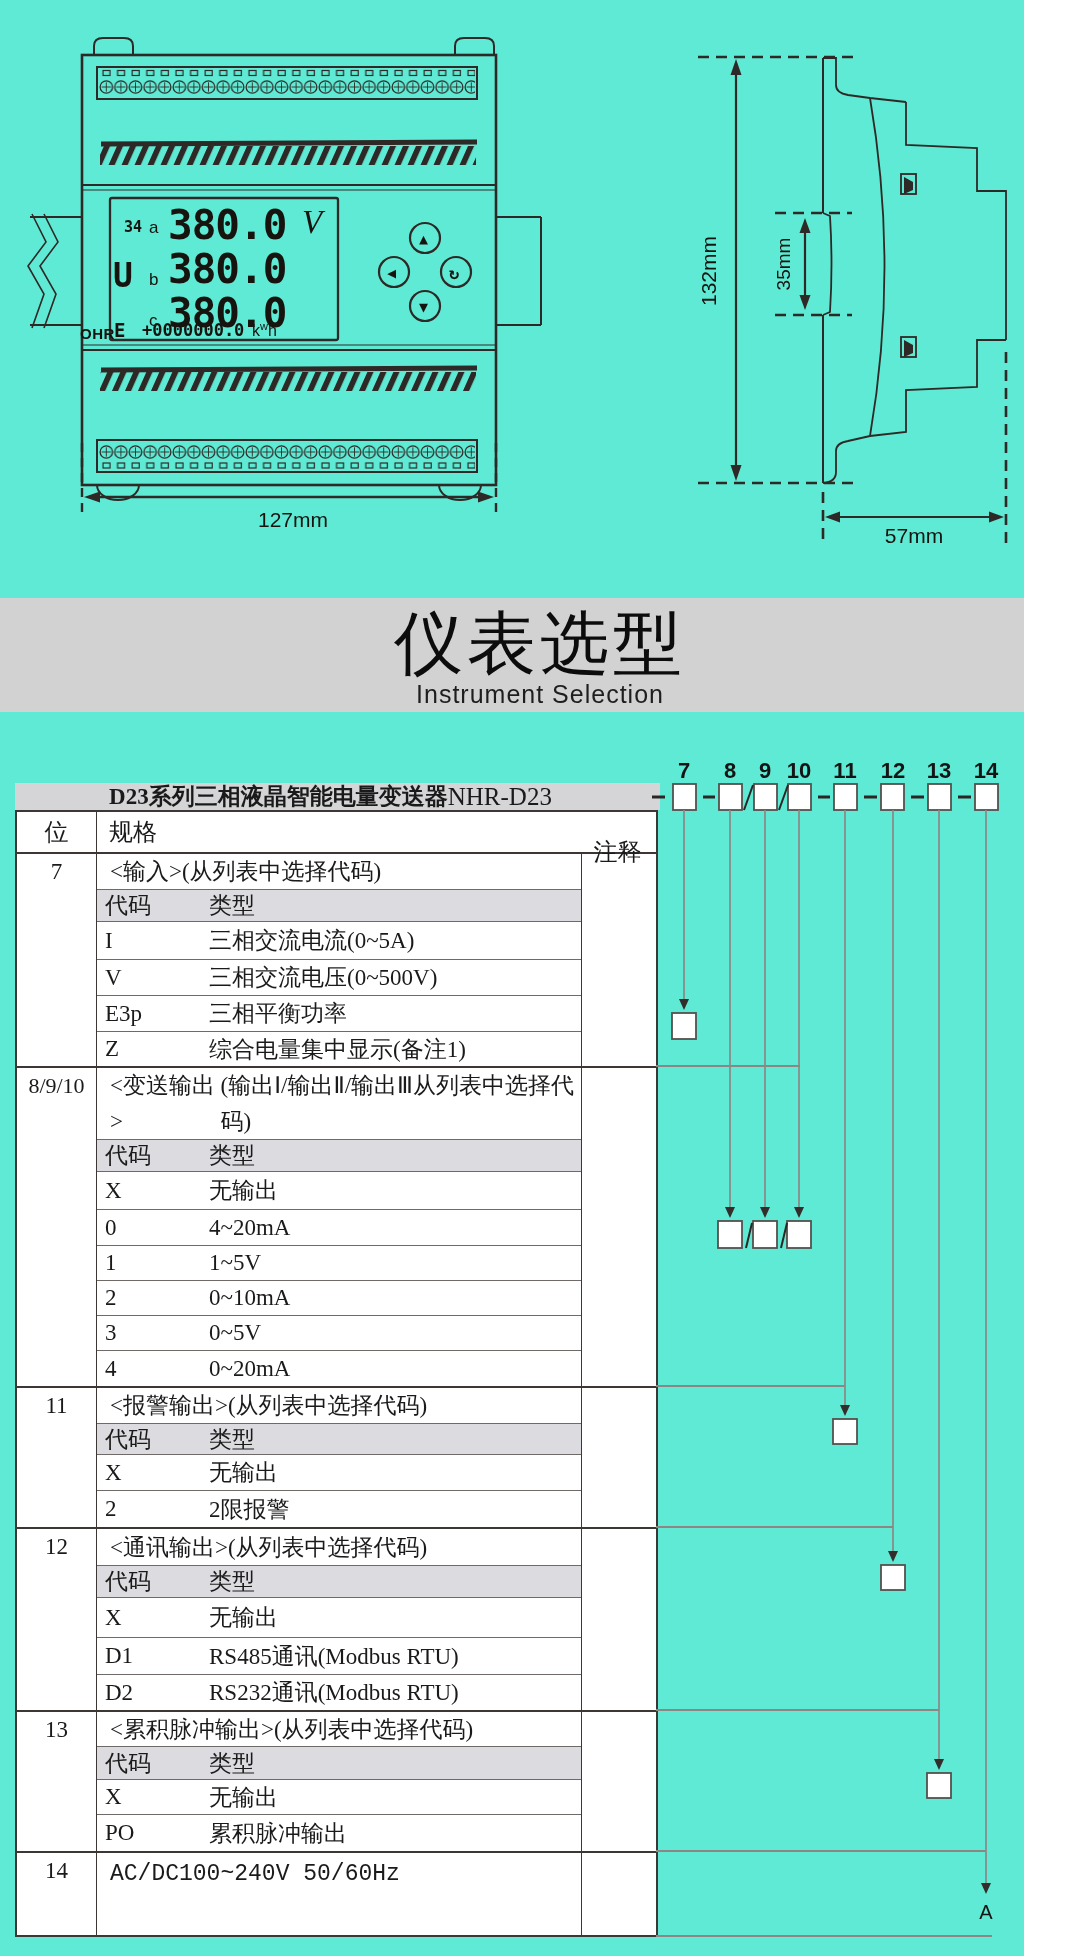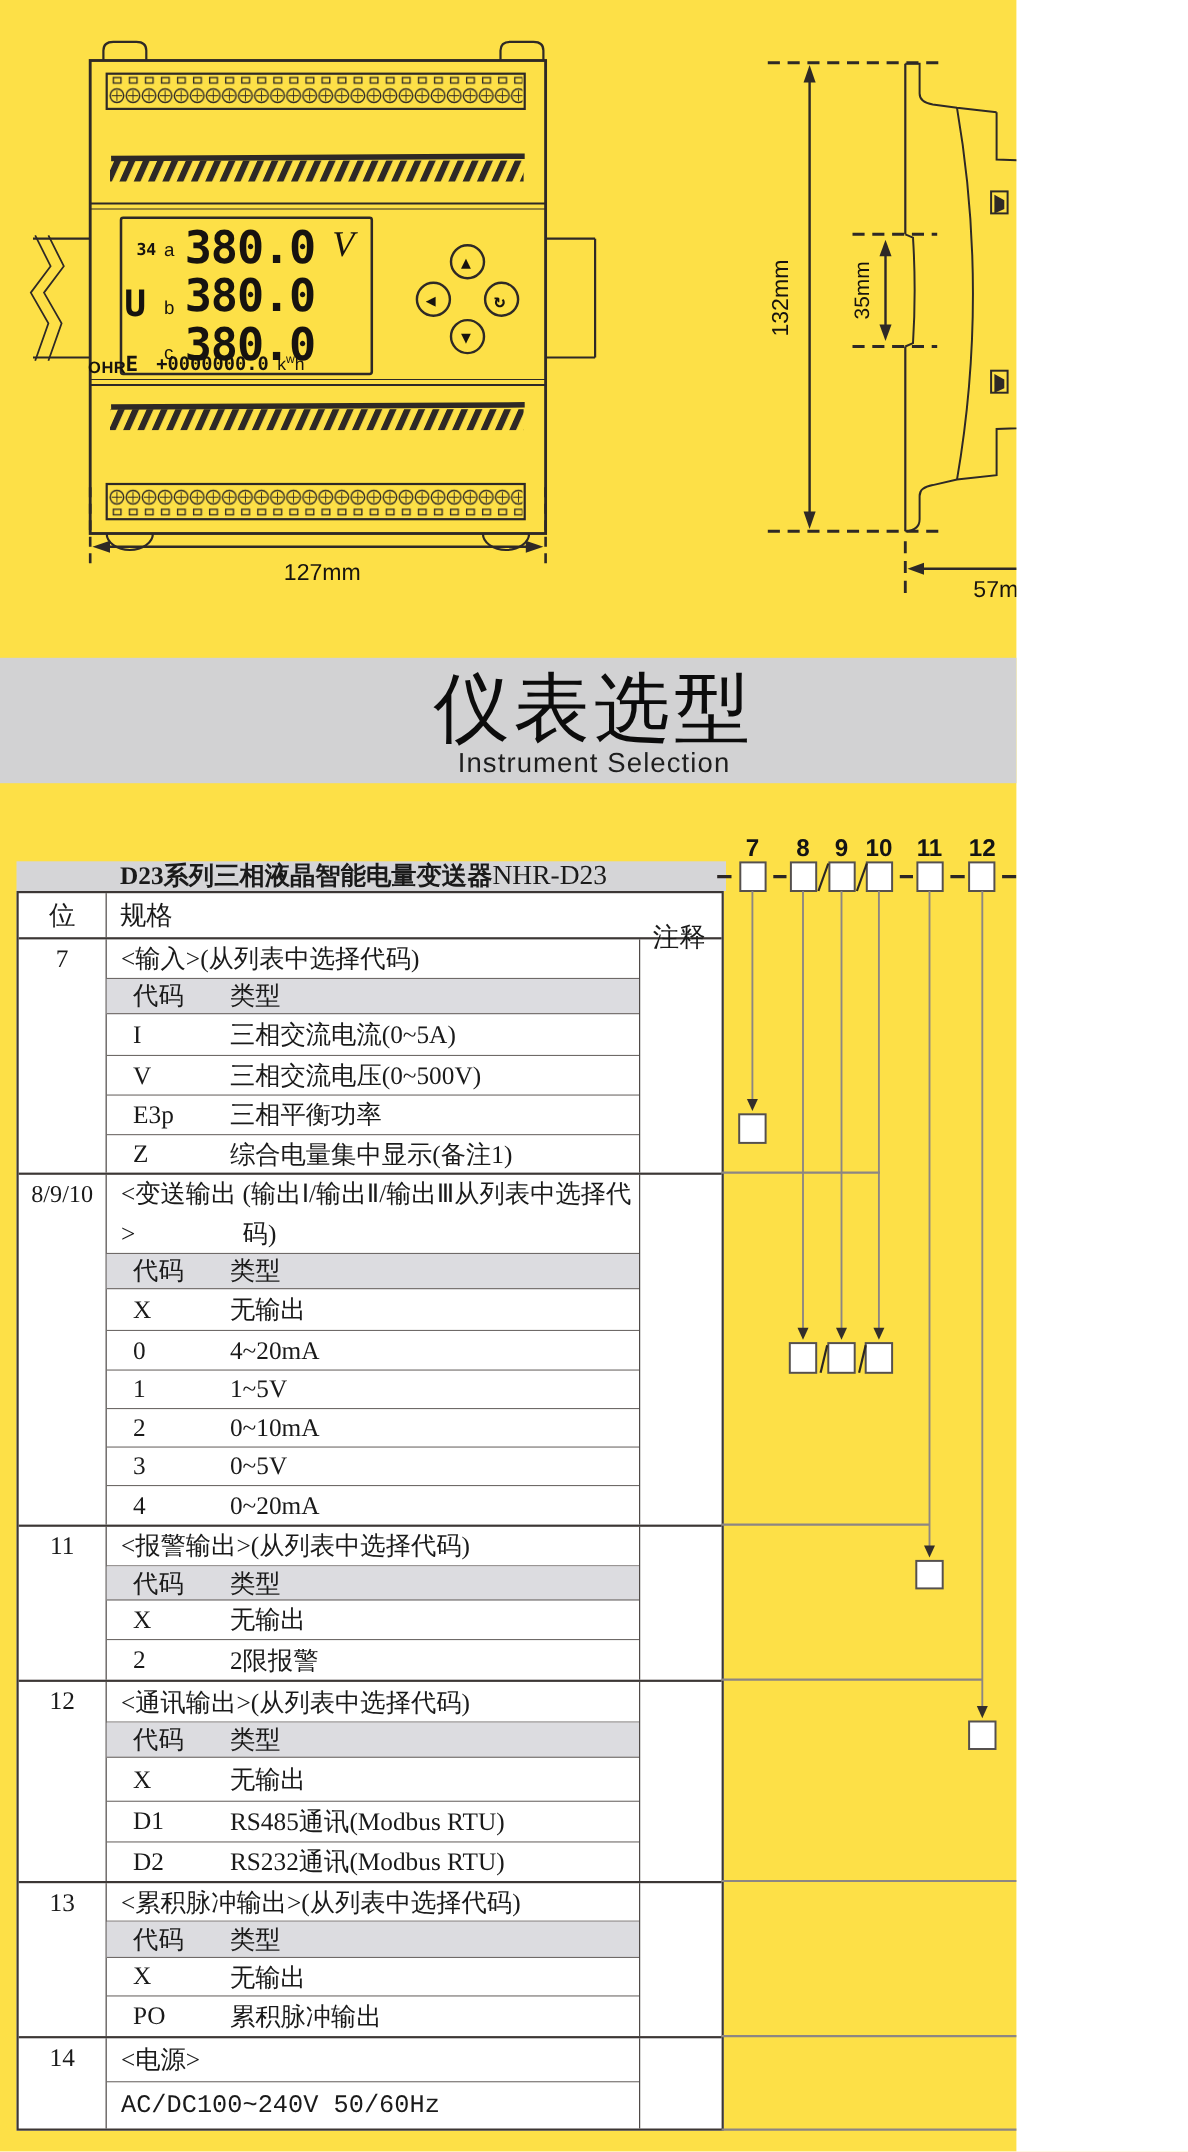--- a/index.html
+++ b/index.html
@@ -1,16 +1,16 @@
 <!DOCTYPE html>
 <html><head>
 <meta charset="utf-8">
 <style>
   html,body { margin:0; padding:0; background:#fff; }
-  .page { position:relative; width:924px; height:1956px; background:#fde047; overflow:hidden;
+  .page { position:relative; width:1024px; height:1956px; background:#5eead4; overflow:hidden;
           font-family:"Liberation Serif", serif; color:#1a1a1a; }
   svg text { user-select:none; }
 
   
   .banner { position:absolute; top:598px; left:0; width:1080px; height:114px;
             background:#d2d2d3; text-align:center; }
   .banner .ttl { margin:0; padding-top:10px; font-size:69px; font-weight:normal; letter-spacing:4px;
                  color:#0c0c0c; font-family:"Liberation Sans", sans-serif; line-height:1.05; }
   .banner .sub { font-size:25px; color:#1e1e1e; font-family:"Liberation Sans", sans-serif;
                  letter-spacing:1px; margin-top:0px; }
@@ -33,21 +33,21 @@
   .sec { display:flex; border-top:2px solid #3c3735; box-sizing:border-box; }
   .sec .pos { width:80px; border-right:1.5px solid #3c3735; box-sizing:border-box;
               font-size:23px; display:flex; justify-content:center; align-items:flex-start;
               padding-top:5px; }
   .sec .rows { width:483.5px; display:flex; flex-direction:column; }
   .sec .note { flex:1; border-left:1.5px solid #3c3735; box-sizing:border-box; }
   .row { box-sizing:border-box; border-bottom:1px solid #6f6a68; display:flex; align-items:center;
          font-size:23px; }
   .row:last-child { border-bottom:none; }
   .row.gray { background:#dcdce0; }
-  .row .code { width:112px; padding-left:24px; box-sizing:border-box; flex:none;font-family:Liberation Serif, serif; }
+  .row .code { width:112px; padding-left:8px; box-sizing:border-box; flex:none;font-family:Liberation Serif, serif; }
   .row.hdr { padding-left:13px; }
   .row.hdr2 { padding-left:13px; flex-direction:row; align-items:flex-start; justify-content:center; }
   .row.hdr2 span { line-height:1.55; }
   .row.full { padding-left:13px;font-family:Liberation Mono, monospace; }
 </style>
 </head>
 <body>
 
 <div class="page">
 
@@ -356,23 +356,20 @@
             <span class="code">PO</span>
             <span>累积脉冲输出</span>
           </div>
       </div>
       <div class="note"></div>
     </div>
 
     <div class="sec" style="height:84px">
       <div class="pos">14</div>
       <div class="rows">
-        <div class="row hdr" style="height:40px">
-            <span>&lt;电源&gt;</span>
-          </div>
         <div class="row full" style="height:42px">
             <span>AC/DC100~240V  50/60Hz</span>
           </div>
       </div>
       <div class="note"></div>
     </div>
   </div>
 
   <svg style="position:absolute;top:712px;left:0" width="1080" height="1244" viewBox="0 0 1080 1244">
 

